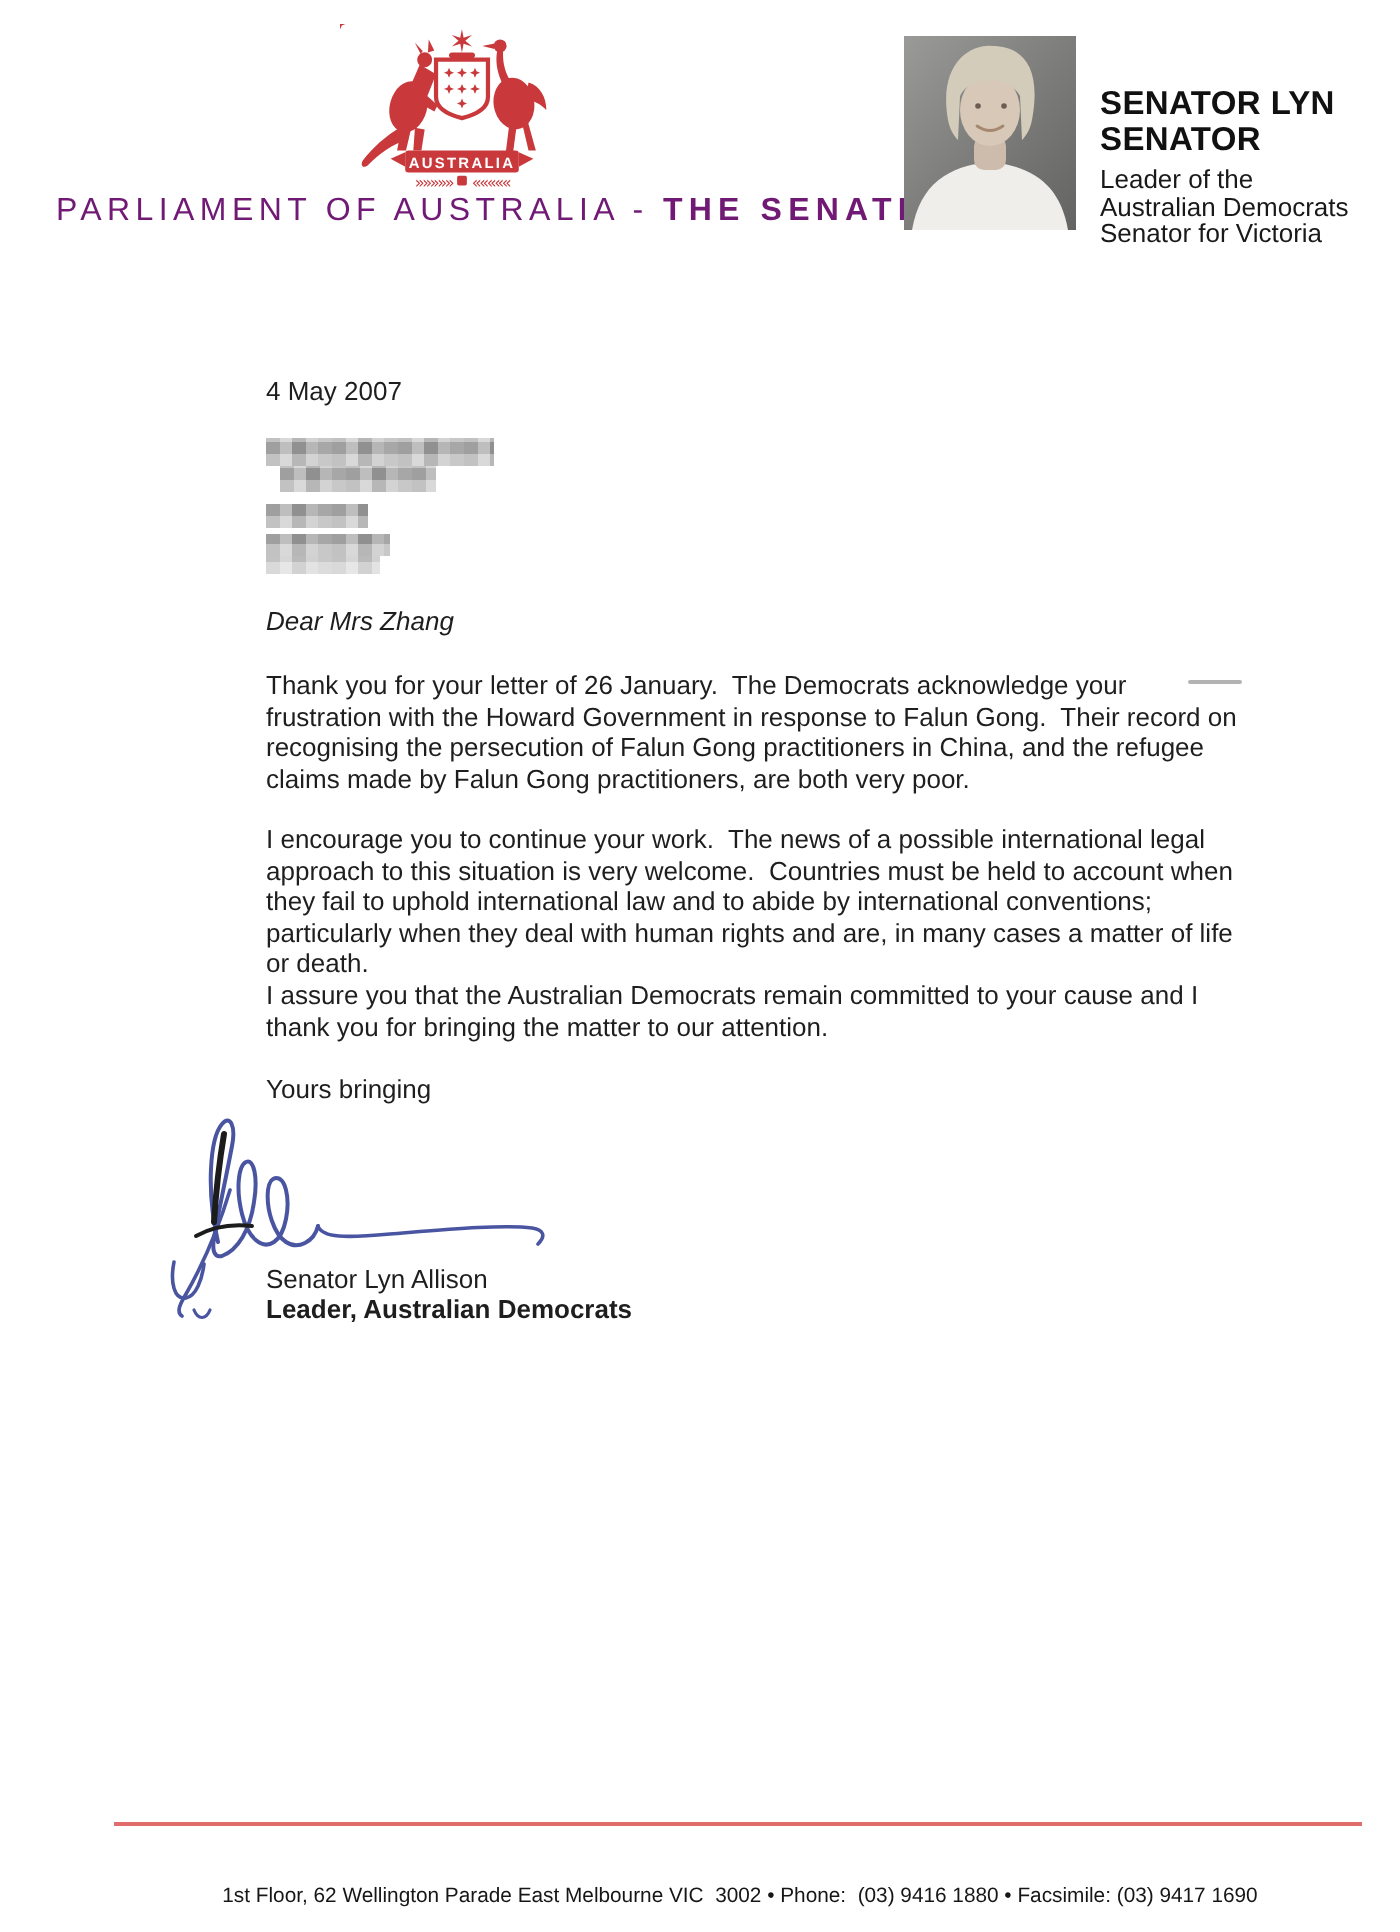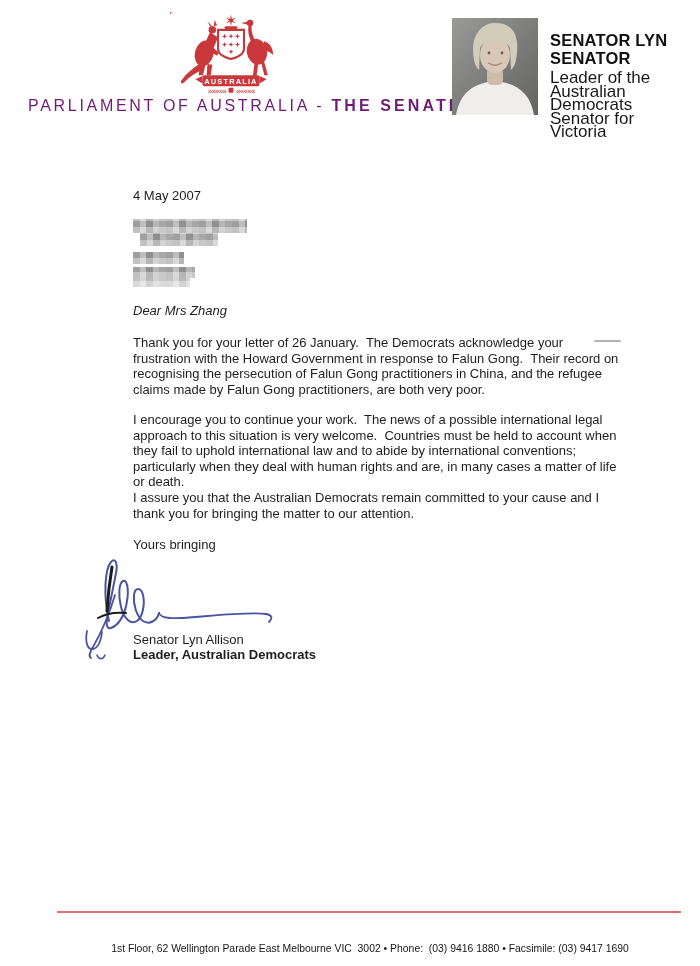--- a/index.html
+++ b/index.html
@@ -13,22 +13,22 @@
   }
   
   .crest{position:absolute;left:170px;top:12px;width:122px;height:86px;}
   .org-line{
     position:absolute;left:28px;top:97px;
     font-size:16px;letter-spacing:2.7px;color:#701a75;white-space:nowrap;
   }
   .org-line b{font-weight:700;letter-spacing:3.1px;}
   .photo{position:absolute;left:452px;top:18px;width:86px;height:97px;}
   .senator-block{position:absolute;left:550px;top:32px;width:145px;}
-  .senator-name{font-size:16.5px;font-weight:700;line-height:17.5px;color:#111;letter-spacing:.2px;}
-  .senator-titles{margin-top:4px;font-size:17px;line-height:13.6px;color:#191919;}
+  .senator-name{font-size:16.5px;font-weight:700;line-height:17.5px;color:#111;letter-spacing:.2px;margin-top:12px;}
+  .senator-titles{margin-top:4px;font-size:13px;line-height:13.6px;color:#191919;}
   
   .t{position:absolute;left:133px;font-size:13px;line-height:15.5px;white-space:pre-wrap;}
   .date{top:188px;}
   .salutation{top:303px;font-style:italic;}
   .p1{top:335px;}
   .p2{top:412px;}
   .p3{top:490px;}
   .closing{top:537px;}
   .sig-name{top:632px;}
   .sig-title{top:647px;font-weight:700;}

